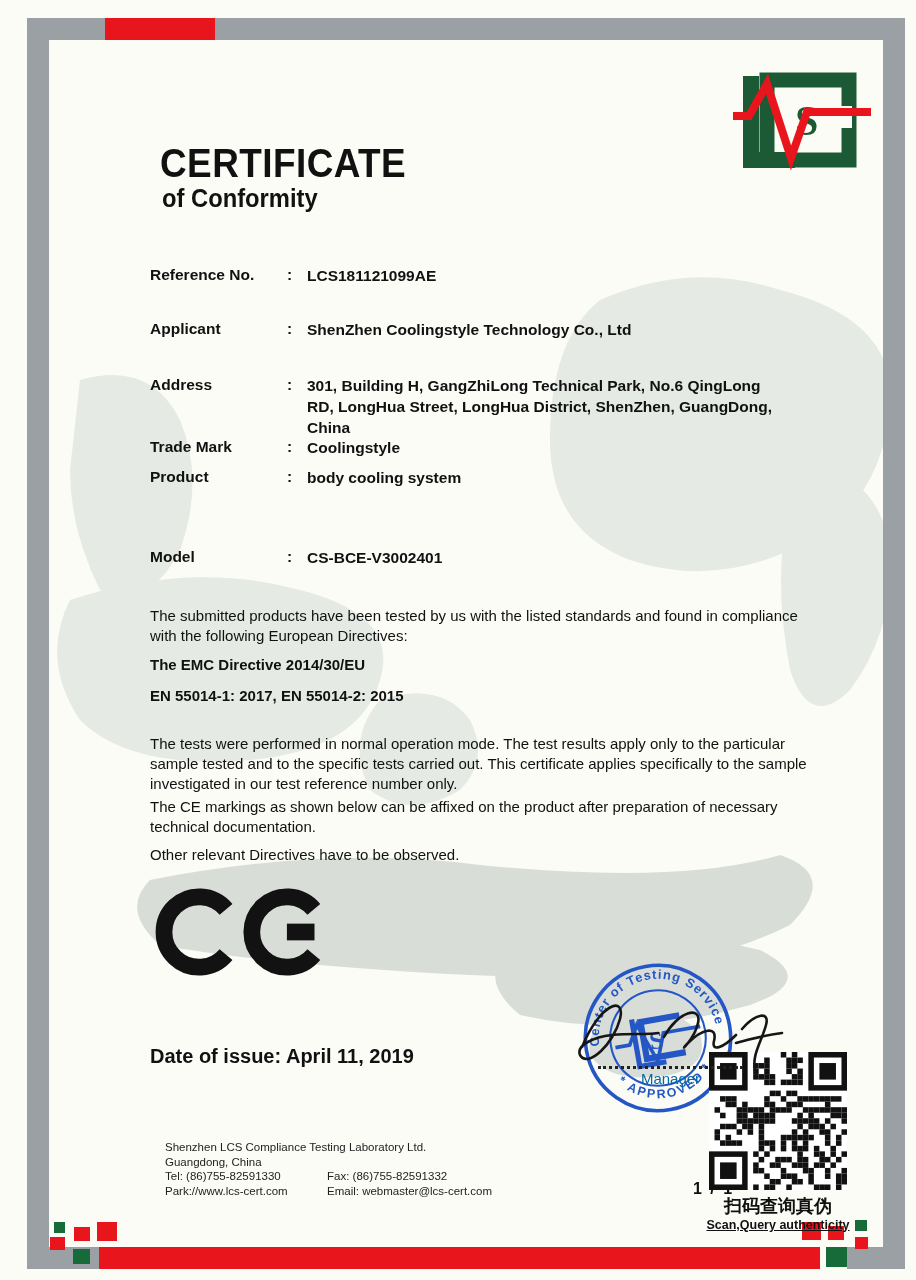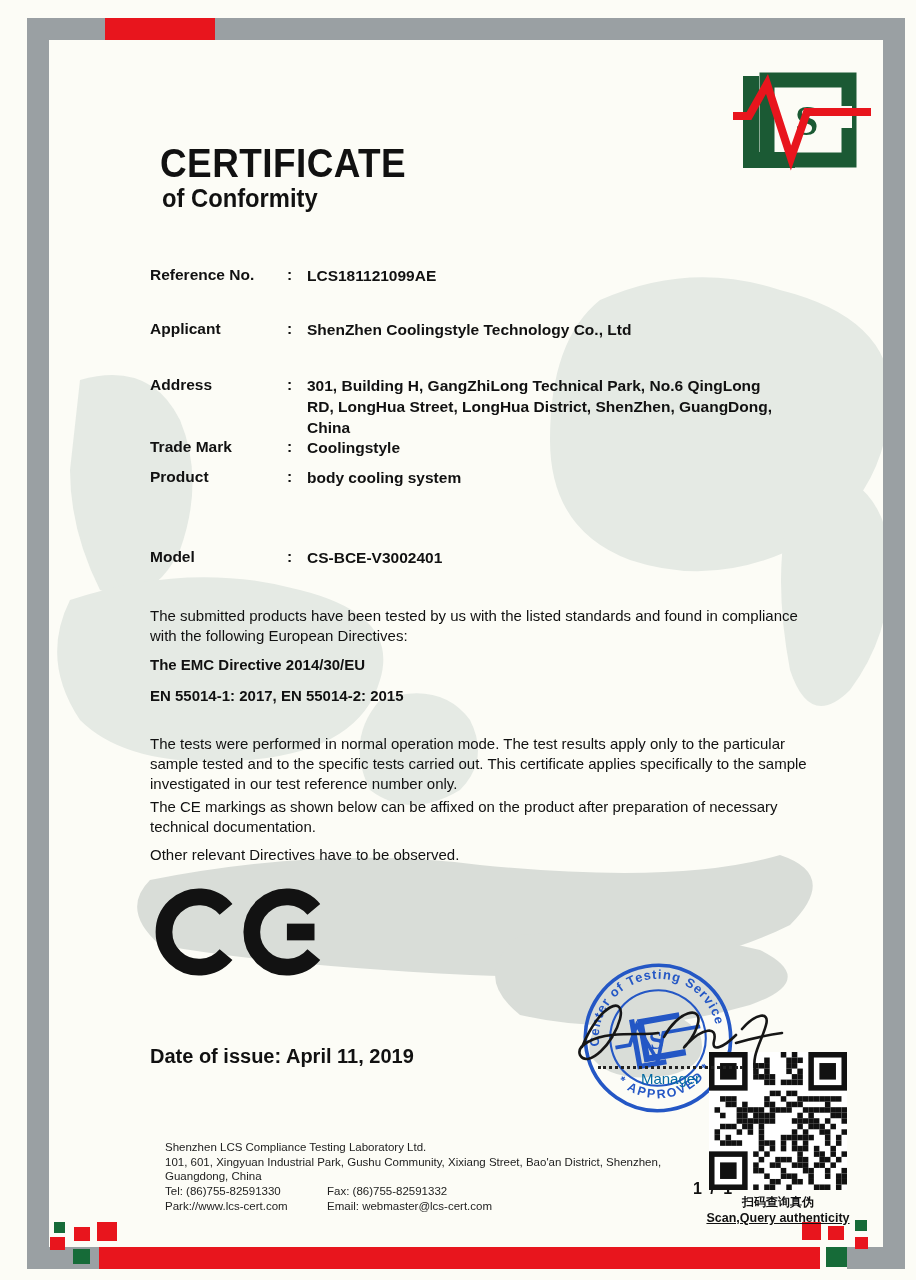--- a/index.html
+++ b/index.html
@@ -19,21 +19,21 @@
   .subtitle{font-size:25px;font-weight:bold;transform:scaleX(.95);transform-origin:left;color:#111;}
   .field-row{position:absolute;left:150px;display:flex;font-size:15.5px;font-weight:bold;color:#111;z-index:2;}
   .f-label{width:137px;}
   .f-colon{width:20px;}
   .f-value{width:482px;line-height:1.35;}
   .para{position:absolute;left:150px;width:660px;font-size:15px;line-height:1.32;color:#111;z-index:2;}
   .bold{font-weight:bold;}
   .date-issue{font-size:20px;font-weight:bold;color:#111;}
   .manager-line{border-bottom:3px dotted #222;}
   .manager{font-size:15px;color:#0369a1;text-align:center;}
-  .qr-cap-cn{font-size:12px;font-weight:bold;text-align:center;color:#111;}
+  .qr-cap-cn{font-size:18px;font-weight:bold;text-align:center;color:#111;}
   .qr-cap-en{font-size:12.5px;font-weight:bold;text-align:center;color:#111;text-decoration:underline;}
   .footer-block{position:absolute;left:165px;top:1140px;font-size:11.5px;line-height:1.28;color:#222;z-index:2;}
   .foot-cols{display:flex;}
   .foot-col1{width:162px;}
   .pagenum{font-size:16px;font-weight:bold;letter-spacing:2px;color:#111;}
   .stamp-wrap{transform:rotate(-10deg);}
 </style>
 </head>
 <body>
 
@@ -386,21 +386,20 @@
           <rect x="21" y="24" width="1" height="1"></rect>
           <rect x="23" y="24" width="1" height="1"></rect>
         </g>
     </svg>
     <div class="qr-cap-cn" style="margin-top:4px;">扫码查询真伪</div>
     <div class="qr-cap-en">Scan,Query authenticity</div>
   </div>
 
   <div class="footer-block">
     <div>Shenzhen LCS Compliance Testing Laboratory Ltd.</div>
-    <div>101, 601, Xingyuan Industrial Park, Gushu Community, Xixiang Street, Bao'an District, Shenzhen,</div>
     <div>Guangdong, China</div>
     <div class="foot-cols">
       <div class="foot-col1">Tel: (86)755-82591330</div>
       <div>Fax: (86)755-82591332</div>
     </div>
     <div class="foot-cols">
       <div class="foot-col1">Park://www.lcs-cert.com</div>
       <div>Email: webmaster@lcs-cert.com</div>
     </div>
   </div>

